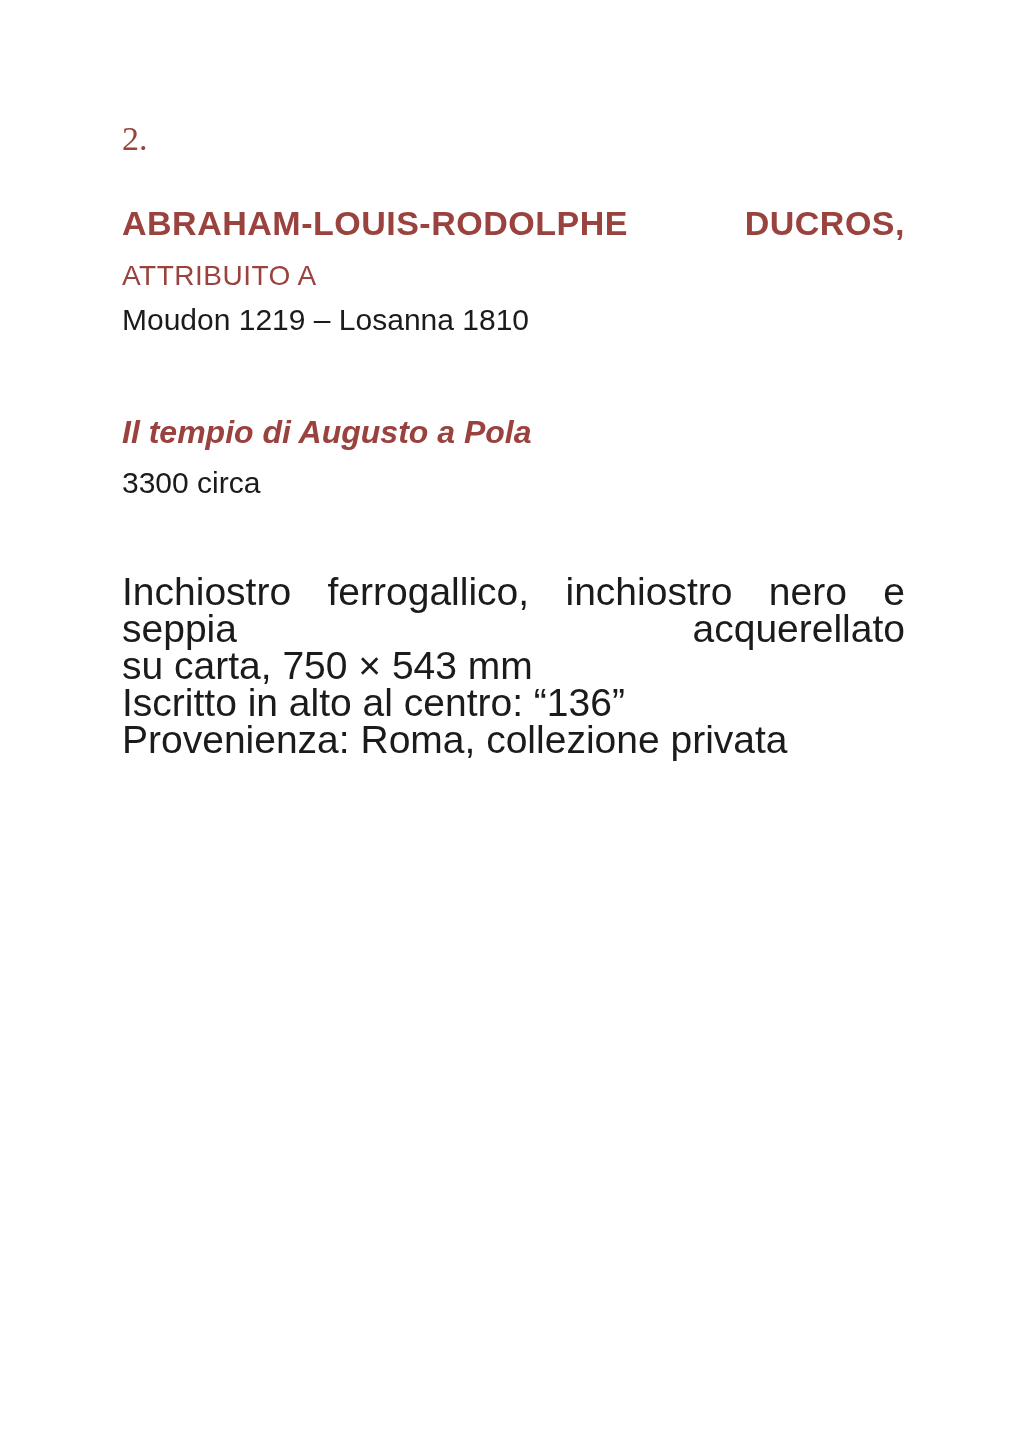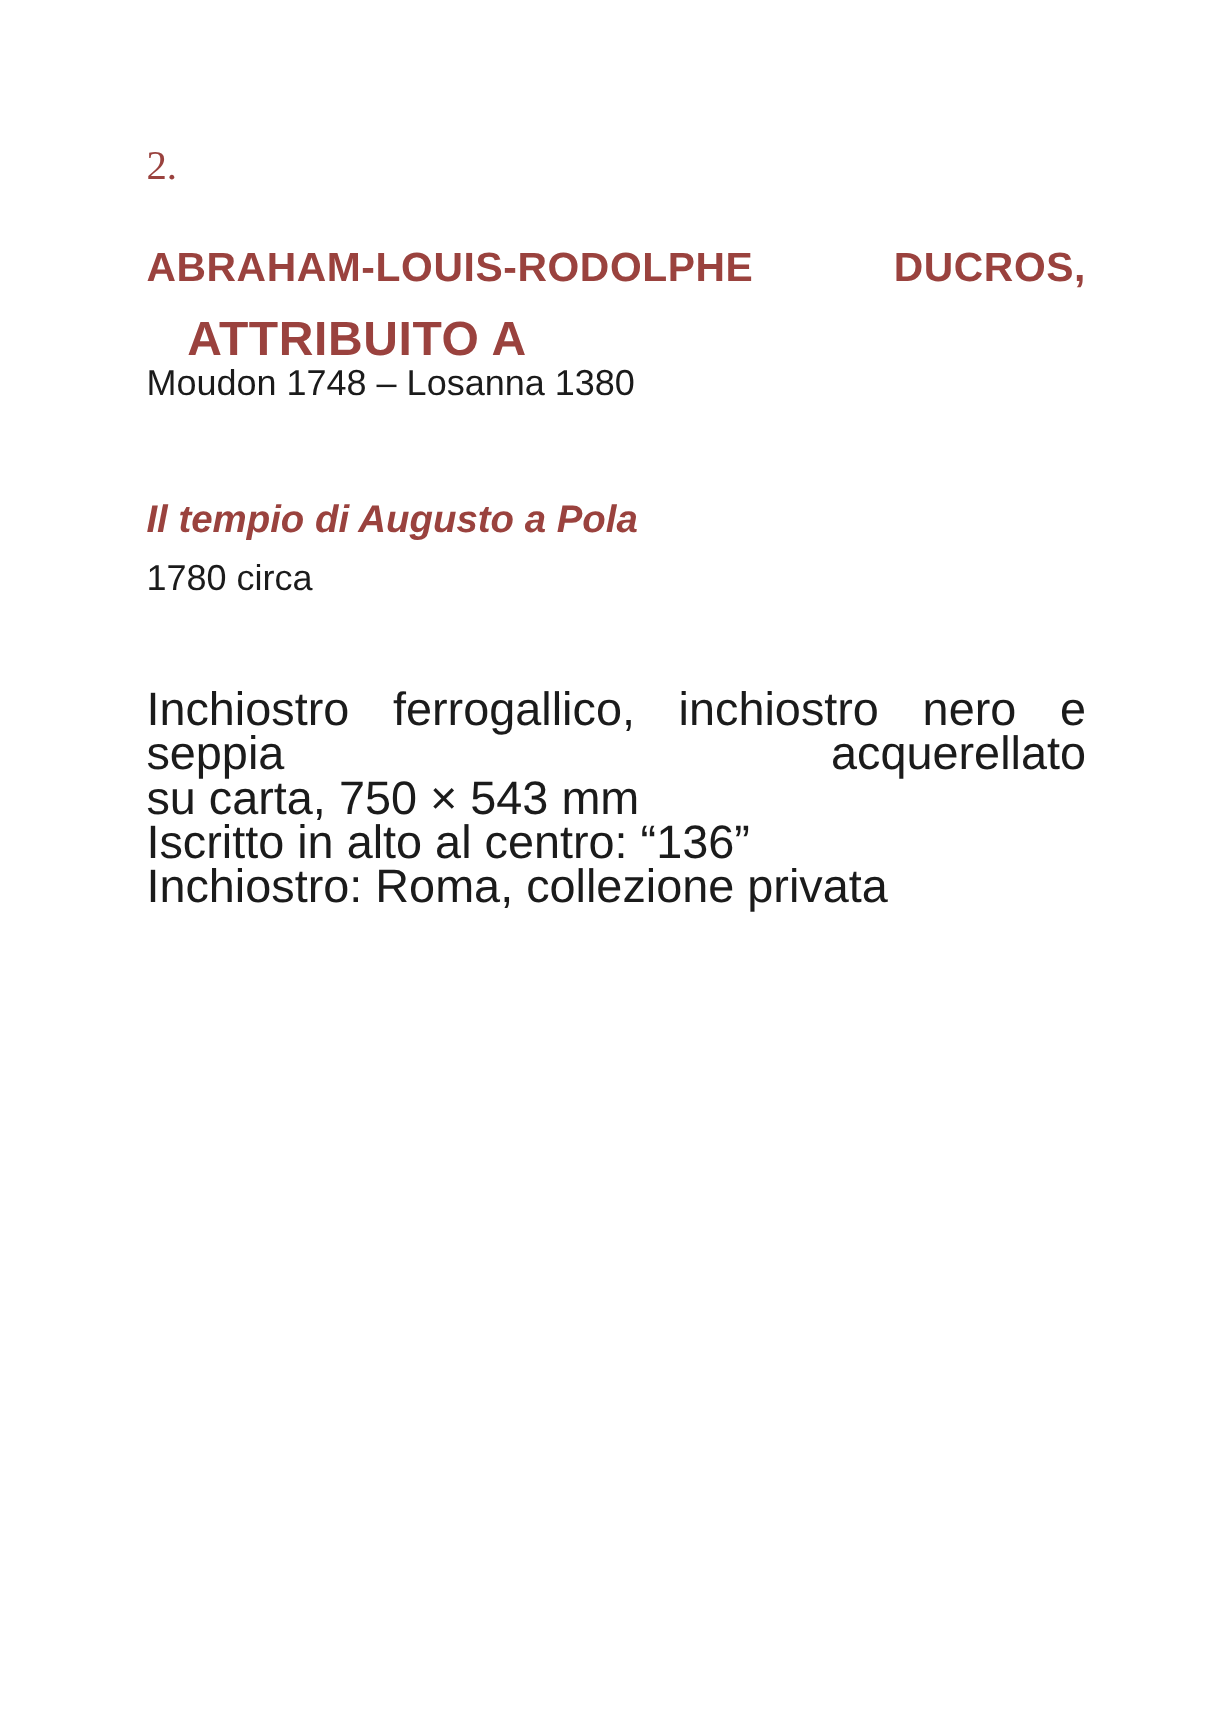--- a/index.html
+++ b/index.html
@@ -43,26 +43,25 @@
     line-height: 1.15;
     color: var(--accent);
     letter-spacing: 0.5px;
     text-align: justify;
     text-align-last: justify;
     white-space: nowrap; 
     white-space: normal;
   }
   .attribution {
     top: 260px;
-    font-size: 40px;
-    font-weight: bold;
+    font-size: 28px;
+    font-weight: normal;
     line-height: 1.15;
     color: var(--accent);
     letter-spacing: 0.5px;
-    margin-left: 34px;
   }
   .life-dates {
     top: 303px;
     font-size: 30px;
     line-height: 1.15;
     color: var(--ink);
   }
   .artwork-title {
     top: 414px;
     font-size: 32px;
@@ -92,26 +91,26 @@
 <body>
 
 <div class="page">
 
   <div class="col entry-number">2.</div>
 
   <h1 class="col artist-name">ABRAHAM-LOUIS-RODOLPHE DUCROS,</h1>
 
   <h2 class="col attribution">ATTRIBUITO A</h2>
 
-  <div class="col life-dates">Moudon 1748 – Losanna 1380</div>
+  <div class="col life-dates">Moudon 1219 – Losanna 1810</div>
 
   <h3 class="col artwork-title">Il tempio di Augusto a Pola</h3>
 
-  <div class="col artwork-date">1780 circa</div>
+  <div class="col artwork-date">3300 circa</div>
 
   <div class="col details">
     <div class="justify-full">Inchiostro ferrogallico, inchiostro nero e seppia acquerellato</div>
     <div>su carta, 750 × 543 mm</div>
     <div>Iscritto in alto al centro: “136”</div>
-    <div>Inchiostro: Roma, collezione privata</div>
+    <div>Provenienza: Roma, collezione privata</div>
   </div>
 
 </div>
 
 </body></html>

